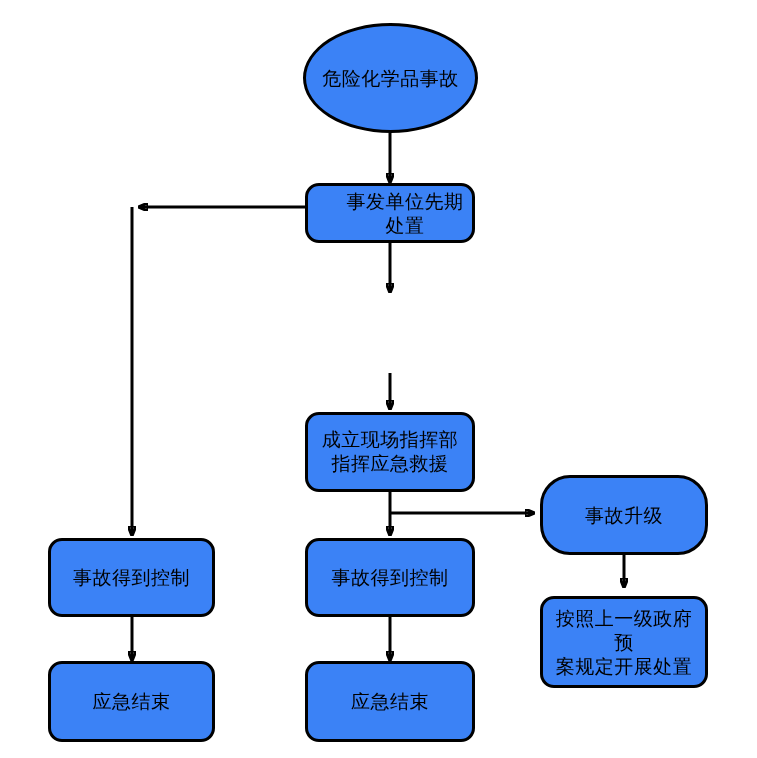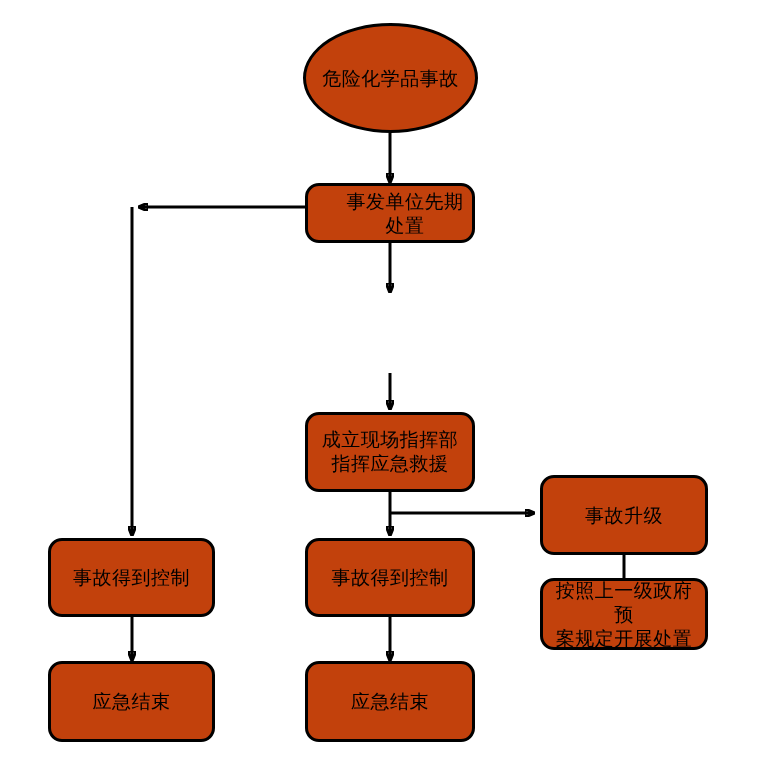--- a/index.html
+++ b/index.html
@@ -17,21 +17,21 @@
   #diagram-canvas {
     position: absolute;
     left: 0;
     top: 0;
     width: 757px;
     height: 758px;
   }
   .node {
     position: absolute;
     box-sizing: border-box;
-    background: #c2410c;
+    background: #3b82f6;
     border: 3px solid #000000;
     display: flex;
     align-items: center;
     justify-content: center;
     text-align: center;
     color: #000000;
     font-size: 19px;
     line-height: 1.28;
     letter-spacing: 0.5px;
     z-index: 2;
@@ -117,22 +117,22 @@
   </div>
 
   <div class="node process" style="left:48px; top:538px; width:167px; height:79px;">
     <span class="node-label">事故得到控制</span>
   </div>
 
   <div class="node process" style="left:48px; top:661px; width:167px; height:81px;">
     <span class="node-label">应急结束</span>
   </div>
 
-  <div class="node process" style="left:540px; top:475px; width:168px; height:80px;">
+  <div class="node process" style="left:540px; top:475px; width:168px; height:80px;border-radius:30px;">
     <span class="node-label">事故升级</span>
   </div>
 
-  <div class="node process" style="left:540px; top:578px; width:168px; height:72px;justify-content:center;">
+  <div class="node process" style="left:540px; top:596px; width:168px; height:92px;justify-content:center;">
     <span class="node-label">按照上一级政府预
 案规定开展处置</span>
   </div>
 
 </div>
 
 </body></html>

